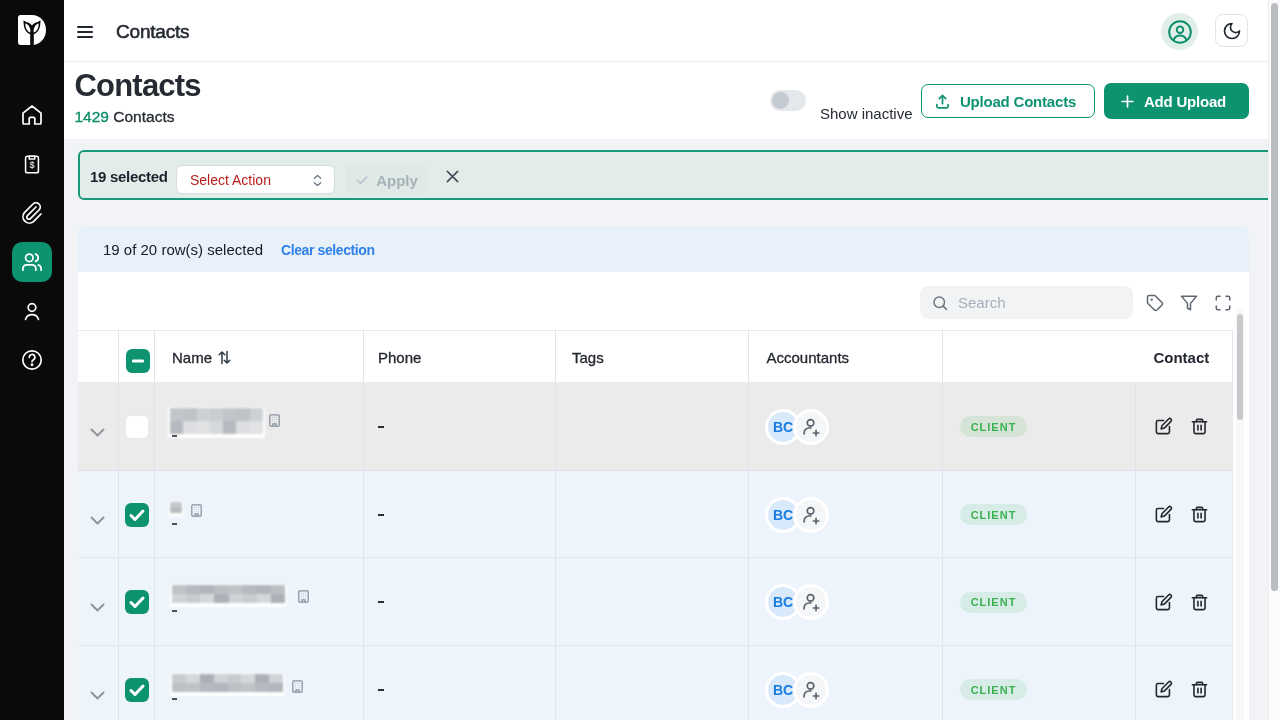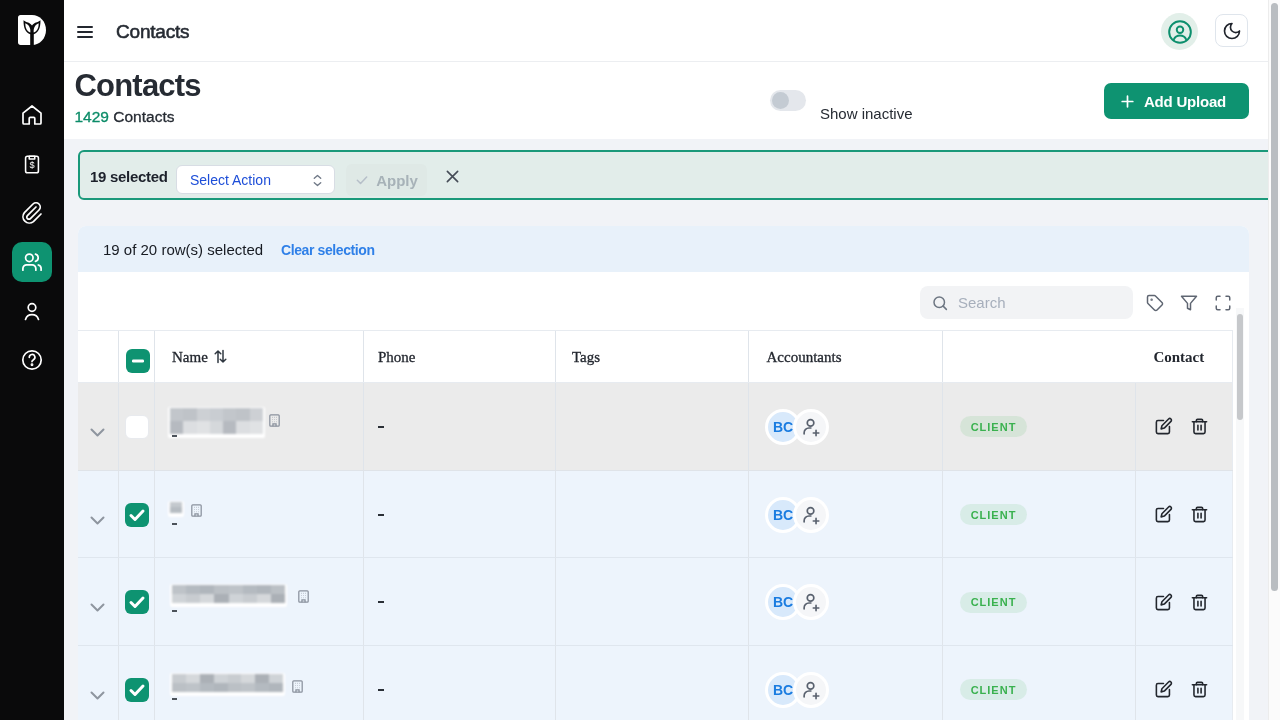--- a/index.html
+++ b/index.html
@@ -29,39 +29,39 @@
   .sub b { color:#0c8c68; font-weight:bold; }
   .toggle { position:absolute; z-index:2; left:770px; top:90px; width:36px; height:21px; background:#e4e7ec; border-radius:11px; }
   .toggle .knob { position:absolute; left:2px; top:2px; width:17px; height:17px; border-radius:50%; background:#c4cbd3; }
   .show-inactive { position:absolute; z-index:2; left:820px; top:93px; font-size:15px; color:#262b33;margin-top:12px; }
   .btn-upload { position:absolute; z-index:2; left:921px; top:84px; width:174px; height:34px; border:1.5px solid #0e9371; border-radius:7px; background:#fff; color:#0e9371; font-size:15px; font-weight:bold; letter-spacing:-0.2px; display:flex; align-items:center; justify-content:center; gap:9px; padding-right:6px; }
   .btn-add { position:absolute; z-index:2; left:1104px; top:83px; width:145px; height:36px; border-radius:7px; background:#0e9371; color:#fff; font-size:15px; font-weight:bold; letter-spacing:-0.2px; display:flex; align-items:center; justify-content:center; gap:8px; padding-right:8px; }
 
   
   .seltool { left:78px; top:150px; width:1232px; height:50px; background:#e2edea; border:2px solid #1a997a; border-radius:6px; z-index:2; }
   .sel-count { position:absolute; left:10px; top:16px; font-size:15px; font-weight:bold; color:#1c212b; letter-spacing:-0.3px; }
-  .sel-select { position:absolute; left:96px; top:13px; width:159px; height:29px; background:#fff; border:1px solid #d8dde4; border-radius:6px; font-size:14px; color:#1d4ed8; display:flex; align-items:center; padding-left:13px; }
+  .sel-select { position:absolute; left:96px; top:13px; width:159px; height:29px; background:#fff; border:1px solid #d8dde4; border-radius:6px; font-size:14px; color:#b91c1c; display:flex; align-items:center; padding-left:13px; }
   .sel-chevrons { position:absolute; right:11px; top:7px; }
   .btn-apply { position:absolute; left:266px; top:12px; width:81px; height:32px; background:#dfe9e6; border-radius:6px; color:#a7b2b8; font-size:15px; font-weight:bold; display:flex; align-items:center; justify-content:center; gap:7px; }
   .sel-x { position:absolute; left:365px; top:17px; width:15px; height:15px; }
 
   
   .card { left:78px; top:226px; width:1171px; height:494px; background:#fff; border-radius:8px 8px 0 0; z-index:1; }
   .band { position:absolute; left:0; top:0; width:1171px; height:46px; background:#e8f1fa; border-radius:8px 8px 0 0; }
   .band-text { position:absolute; left:25px; top:15px; font-size:15px; color:#171b22; }
   .band-link { position:absolute; left:203px; top:16px; font-size:14px; font-weight:bold; color:#2f80e8; letter-spacing:-0.4px; }
   .searchbox { position:absolute; left:842px; top:60px; width:213px; height:33px; background:#f2f3f5; border-radius:8px; }
   .searchbox .ph { position:absolute; left:38px; top:8px; font-size:15px; color:#a7afbc; }
   .icon-row-btn { position:absolute; top:68px; }
 
   
   .thead { position:absolute; left:0; top:104px; width:1155px; height:53px; border-top:1px solid #e7ebf0; border-bottom:1px solid #e7ebf0; background:#fff; }
   .row { position:absolute; left:0; width:1155px; height:88px; }
   .cellb { position:absolute; top:0; height:100%; border-right:1px solid #dfe4ea; }
-  .hlabel { font-size:15px; color:#23272f; position:absolute; top:50%; transform:translateY(-50%); white-space:nowrap; -webkit-text-stroke:0.3px #23272f; display:flex; align-items:center;font-family:Liberation Serif, serif; }
+  .hlabel { font-size:15px; color:#23272f; position:absolute; top:50%; transform:translateY(-50%); white-space:nowrap; -webkit-text-stroke:0.3px #23272f; display:flex; align-items:flex-end; }
   .sort { margin-left:5px; display:inline-flex; }
   .chk { position:absolute; width:24px; height:24px; border-radius:6px; }
   .chk.on { background:#0e9371; }
   .chk.off { background:#fff; border:1px solid #e8eaee; }
   .chev { position:absolute; }
   .pixname { position:absolute; background:#fff; border-radius:2px; overflow:hidden; display:flex; filter:blur(1px); }
   .pixname i { display:block; height:100%; }
   .dash-sm { position:absolute; width:5px; height:2px; background:#4c525a; }
   .dash-ph { position:absolute; width:5.5px; height:2px; background:#2a2f36; }
   .av { position:absolute; width:36px; height:36px; border-radius:50%; border:3px solid #fff; display:flex; align-items:center; justify-content:center; }
@@ -138,20 +138,28 @@
         <circle cx="12" cy="16.8" r="0.6" fill="#fff"></circle>
       </svg>
   </div>
 
   <div class="abs h1">Contacts</div>
   <div class="abs sub"><b style="font-weight:normal;color:#0c8c68;-webkit-text-stroke:0.3px #0c8c68">1429</b> Contacts</div>
   <div class="abs toggle">
       <div class="knob"></div>
     </div>
   <div class="abs show-inactive">Show inactive</div>
+  <div class="abs btn-upload">
+    <svg width="17" height="17" viewBox="0 0 24 24" fill="none" stroke="#0e9371" stroke-width="2.4" stroke-linecap="round" stroke-linejoin="round">
+        <path d="M4 16.5v2A2.5 2.5 0 0 0 6.5 21h11a2.5 2.5 0 0 0 2.5-2.5v-2"></path>
+        <path d="m7.5 8 4.5-4.5L16.5 8"></path>
+        <path d="M12 3.8V15"></path>
+      </svg>
+    <span>Upload Contacts</span>
+  </div>
   <div class="abs btn-add">
     <svg width="17" height="17" viewBox="0 0 24 24" fill="none" stroke="#fff" stroke-width="2.4" stroke-linecap="round">
         <path d="M12 4.5v15M4.5 12h15"></path>
       </svg>
     <span>Add Upload</span>
   </div>
 
   <div class="abs seltool">
     <div class="sel-count">19 selected</div>
     <div class="sel-select">Select Action

